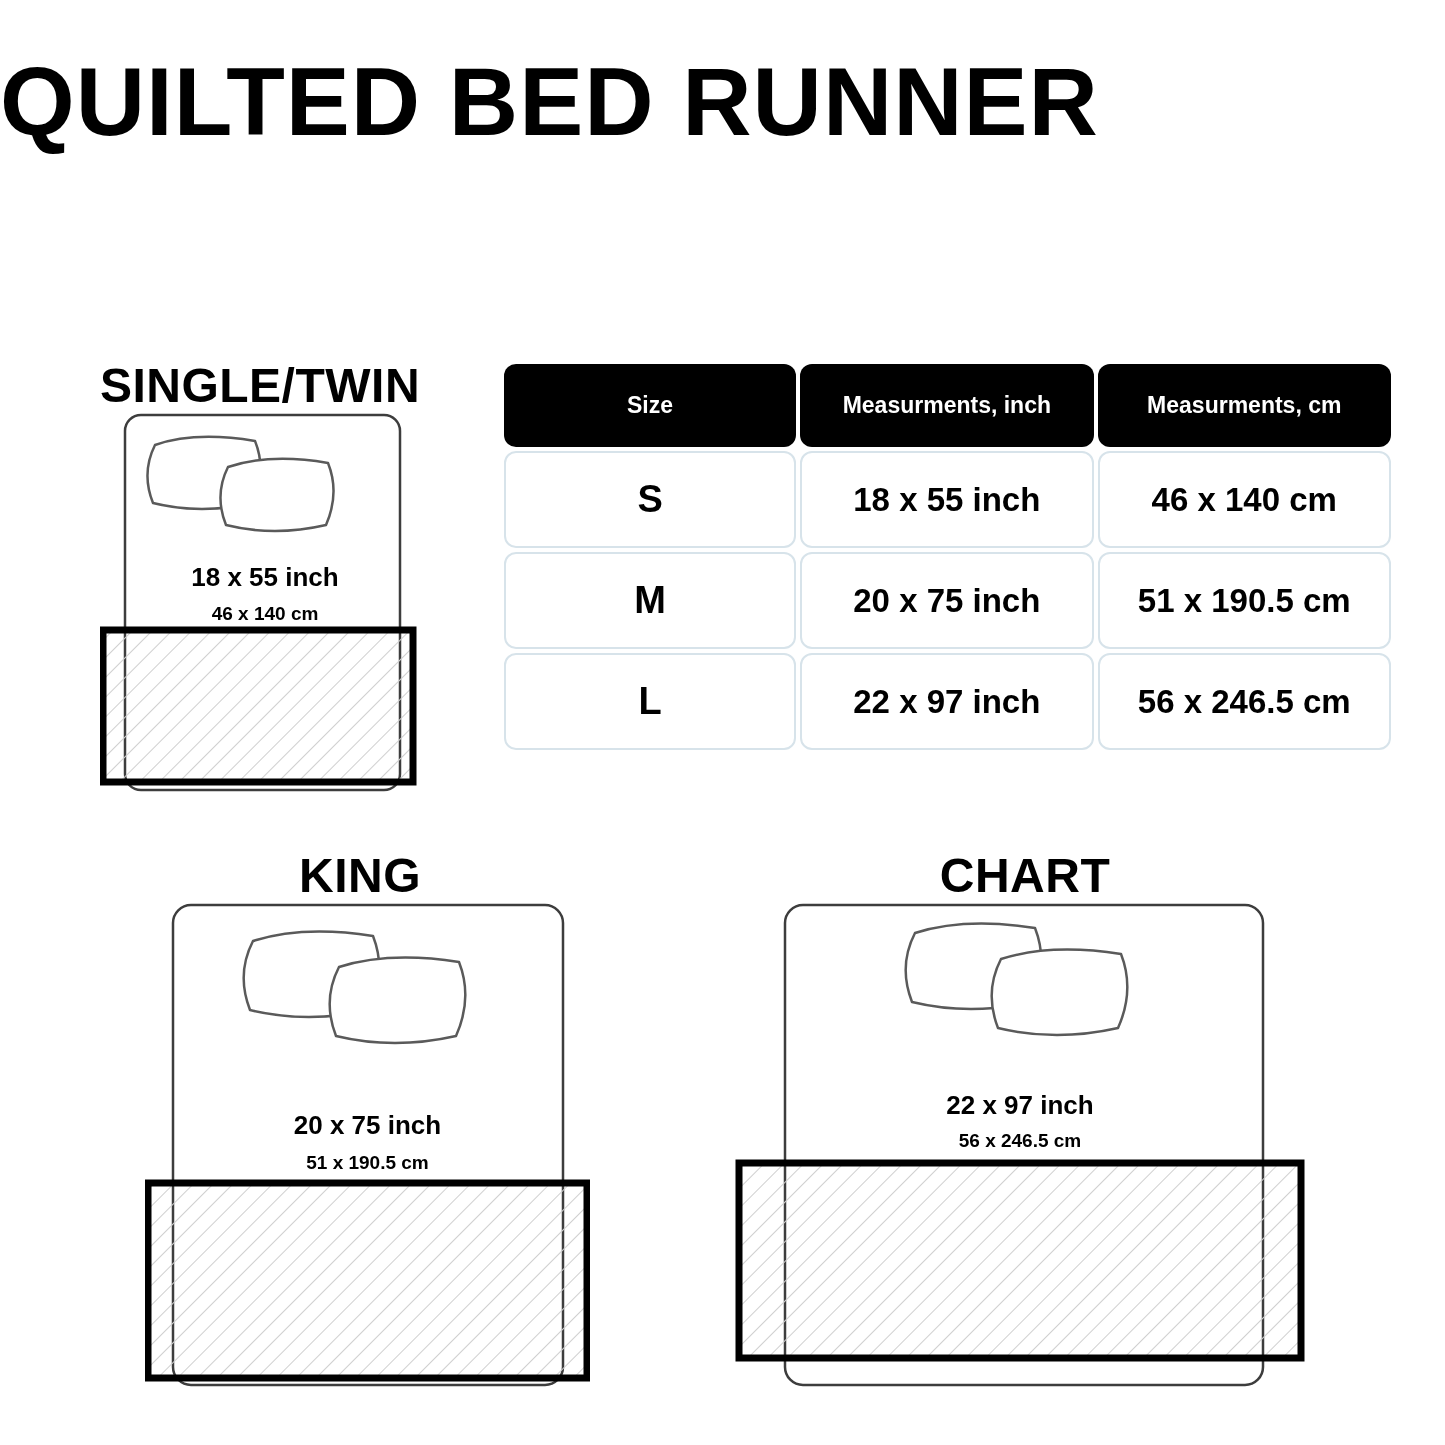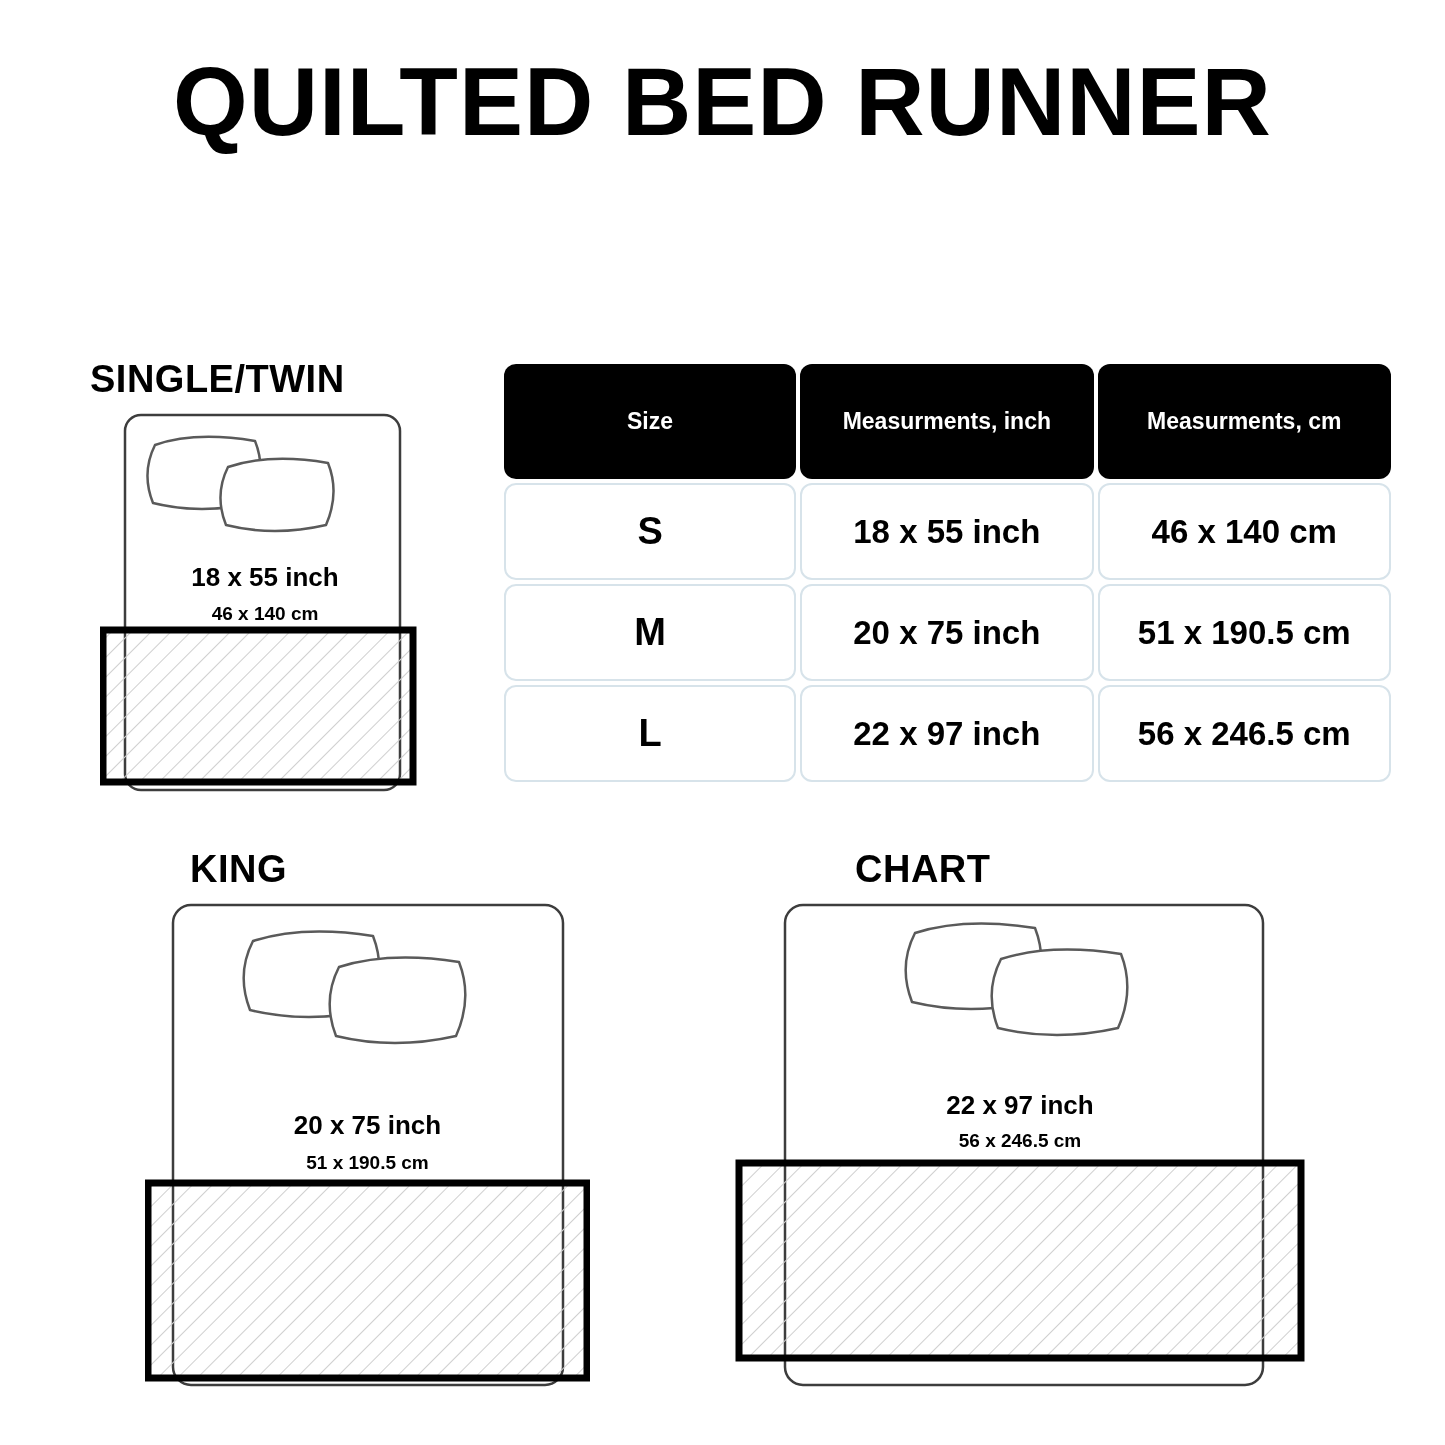--- a/index.html
+++ b/index.html
@@ -15,36 +15,35 @@
     position: relative;
     overflow: hidden;
   }
 
   
   #title-block {
     position: absolute;
     top: 52px;
     left: 0;
     width: 1445px;
-    text-align: center;
     line-height: 1.05;
   }
   #title-line1, #title-line2 {
     font-size: 96px;
     font-weight: bold;
     letter-spacing: 1px;
     display: block;
   }
 
   
   .section-title {
     position: absolute;
-    font-size: 38px;
+    font-size: 48px;
     font-weight: bold;
-    text-align: left;
+    text-align: center;
     letter-spacing: 0.5px;
   }
 
   
   .bed-group { position: absolute; }
   .bed-svg { display: block; }
 
   
   #size-table {
     position: absolute;
@@ -52,21 +51,21 @@
     top: 360px;
     width: 895px;
     border-collapse: separate;
     border-spacing: 4px;
   }
   #size-table th {
     background: #000000;
     color: #ffffff;
     font-size: 23px;
     font-weight: bold;
-    padding: 44px 6px;
+    padding: 28px 6px;
     border-radius: 12px;
     text-align: center;
   }
   #size-table td {
     background: #ffffff;
     border: 2px solid #d7e3ea;
     border-radius: 12px;
     text-align: center;
     font-size: 33px;
     font-weight: bold;

